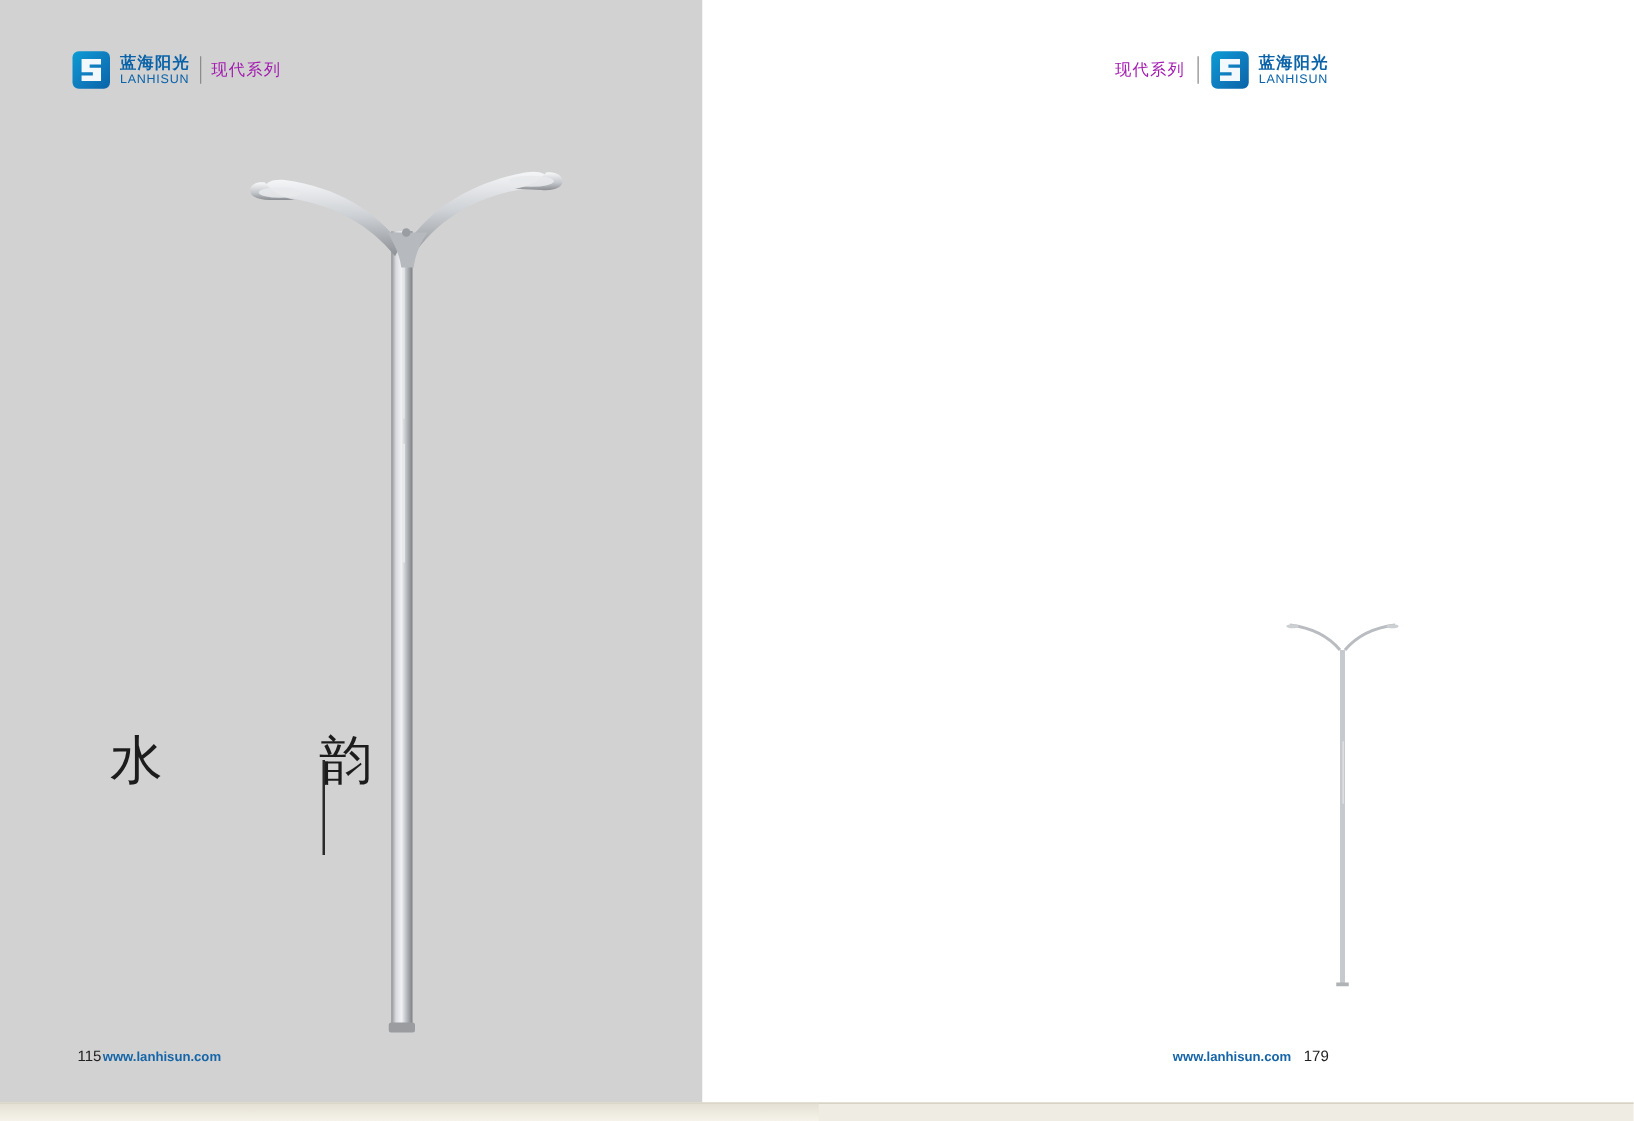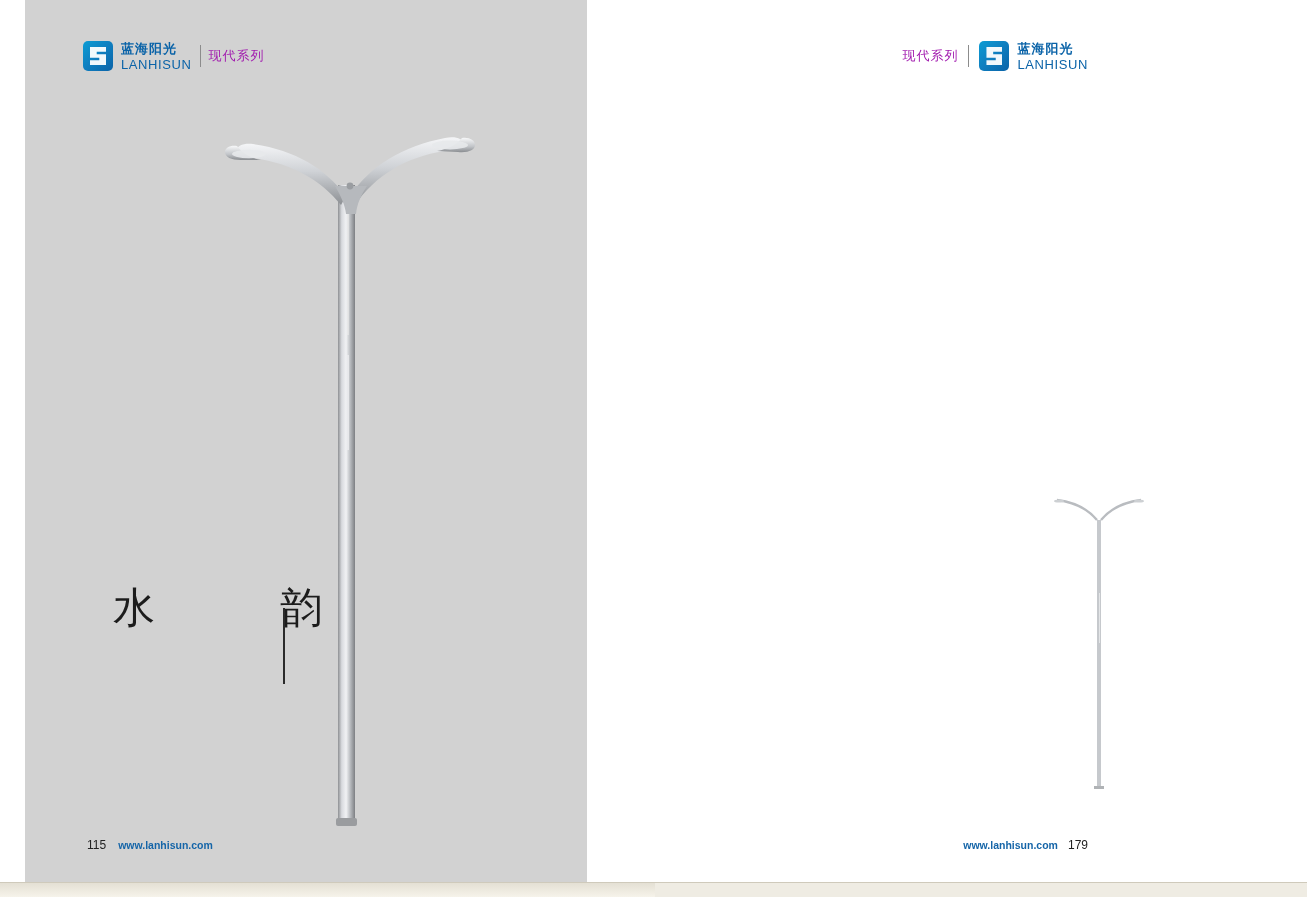--- a/index.html
+++ b/index.html
@@ -3,21 +3,21 @@
 <meta charset="utf-8">
 <style>
   html,body{margin:0;padding:0;}
   body{
     width:1307px;height:897px;
     background:#fff;
     font-family:"Liberation Sans","DejaVu Sans",sans-serif;
     overflow:hidden;
     position:relative;
   }
-  .spread{position:absolute;left:0;top:0;width:1121px;height:897px;display:flex;margin-left:25px;}
+  .spread{position:absolute;left:0;top:0;width:1121px;height:897px;display:flex;}
 
   
   .page-left{
     position:relative;
     width:655px;height:882px;
     background:#d2d2d2;
     overflow:hidden;
   }
   .page-right{
     position:relative;
@@ -43,41 +43,41 @@
     position:relative;flex:none;
   }
   .logo-mark:after{
     content:"";position:absolute;left:7px;top:6px;width:16px;height:18px;
     background:#fff;
     clip-path:polygon(0 0,100% 0,100% 26%,42% 26%,42% 40%,100% 40%,100% 100%,0 100%,0 74%,58% 74%,58% 60%,0 60%);
     opacity:.95;
   }
   .logo-text{display:flex;flex-direction:column;line-height:1;}
   .logo-cn{font-size:13px;color:#0a63a8;font-weight:bold;letter-spacing:1px;}
-  .logo-en{font-size:13px;color:#0a63a8;letter-spacing:.6px;margin-top:3px;}
+  .logo-en{font-size:10px;color:#0a63a8;letter-spacing:.6px;margin-top:3px;}
   .logo-sep{width:1px;height:22px;background:#8c8c8c;}
   .logo-series{font-size:13px;color:#a21caf;letter-spacing:1px;}
 
   .hdr-left{position:absolute;left:58px;top:41px;}
   .hdr-right{position:absolute;right:58px;top:41px;display:flex;align-items:center;gap:10px;}
 
   
   .lamp-wrap{position:absolute;left:0;top:0;width:655px;height:882px;}
   .title-block{position:absolute;left:88px;top:580px;}
   .title-main{
     font-size:42px;color:#1c1c1c;letter-spacing:56px;
     font-family:"DejaVu Sans","Liberation Sans",sans-serif;
     font-weight:400;
   }
   .title-sub{
     font-size:13px;color:#3a3a3a;letter-spacing:24px;margin-top:14px;margin-left:4px;
   }
   .title-bar{position:absolute;left:258px;top:608px;width:2px;height:76px;background:#2a2a2a;}
 
-  .footer-left{position:absolute;left:62px;top:838px;display:flex;align-items:baseline;gap:12px;}
+  .footer-left{position:absolute;left:62px;top:838px;display:flex;align-items:baseline;gap:1px;}
   .pg-num{font-size:12px;color:#222;}
   .url{font-size:10.5px;color:#1565a8;font-weight:bold;}
   .footer-right{position:absolute;right:58px;top:838px;display:flex;align-items:baseline;gap:10px;}
 
   
   .photos{position:absolute;left:748px;top:124px;}
 
   
   .pole-draw{position:absolute;left:1120px;top:498px;width:135px;height:300px;}
   .dim-label{

